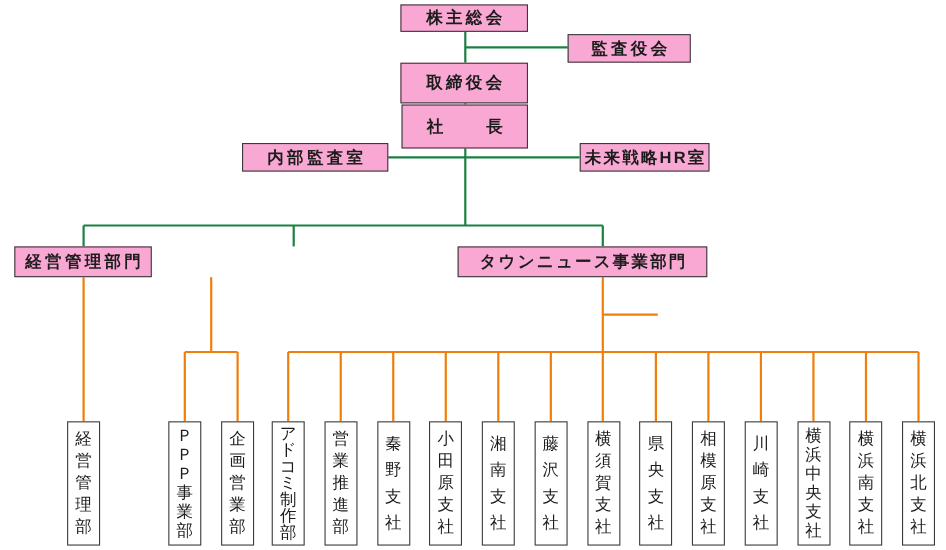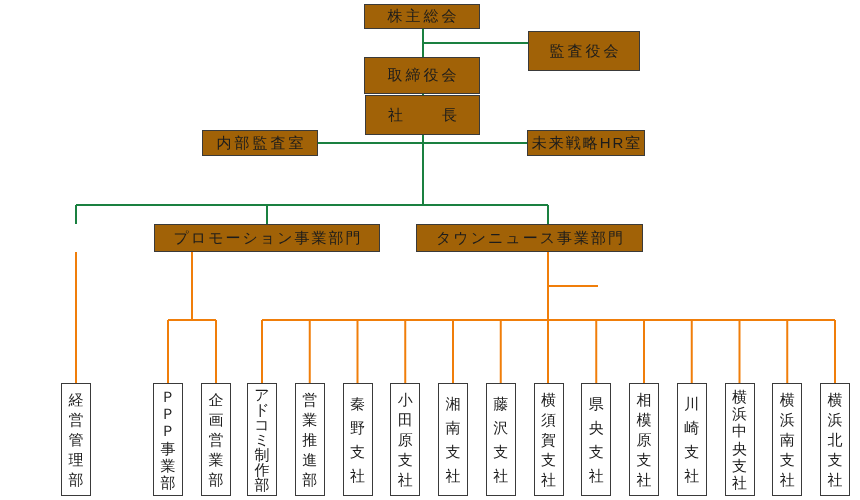--- a/index.html
+++ b/index.html
@@ -9,26 +9,27 @@
     --text:#1c1c1c;
     --bg:#ffffff;
   }
   html,body{margin:0;padding:0;background:var(--bg);}
   body{font-family:"Liberation Sans","DejaVu Sans",sans-serif;color:var(--text);}
   .canvas{position:relative;width:860px;height:500px;background:var(--bg);overflow:hidden;}
   .lines{position:absolute;left:0;top:0;width:860px;height:500px;}
   .hbox{
     position:absolute;
     box-sizing:border-box;
-    background:#a16207;
+    background:#f9a8d4;
     border:1.5px solid var(--border);
     display:flex;align-items:center;justify-content:center;
     font-size:15px;letter-spacing:3px;text-indent:3px;
     white-space:nowrap;
     z-index:2;
+    font-weight:bold;
   }
   .hbox.long{letter-spacing:2px;text-indent:2px;}
   .vbox{
     position:absolute;
     top:383px;height:113px;width:30px;
     box-sizing:border-box;
     background:#fff;
     border:1.4px solid var(--border);
     display:flex;flex-direction:column;align-items:center;justify-content:space-evenly;
     padding:3px 0;
@@ -72,32 +73,32 @@
       <path d="M644 320 V383"></path>
       <path d="M691.75 320 V383"></path>
       <path d="M739.5 320 V383"></path>
       <path d="M787.25 320 V383"></path>
       <path d="M835 320 V383"></path>
     </g>
   </svg>
 
   <div class="hbox" style="left:364px;top:4px;width:116px;height:25px">株主総会</div>
 
-  <div class="hbox" style="left:528px;top:31px;width:112px;height:40px">監査役会</div>
+  <div class="hbox" style="left:516px;top:31px;width:112px;height:26px">監査役会</div>
 
   <div class="hbox" style="left:364px;top:57px;width:116px;height:37px">取締役会</div>
 
   <div class="hbox" style="left:365px;top:95px;width:115px;height:40px">社　　長</div>
 
-  <div class="hbox" style="left:202px;top:130px;width:116px;height:26px">内部監査室</div>
+  <div class="hbox" style="left:220px;top:130px;width:133px;height:26px">内部監査室</div>
 
   <div class="hbox long" style="left:527px;top:130px;width:118px;height:26px">未来戦略HR室</div>
 
-
-  <div class="hbox long" style="left:154px;top:224px;width:226px;height:28px">プロモーション事業部門</div>
+  <div class="hbox" style="left:13px;top:224px;width:125px;height:28px">経営管理部門</div>
+
 
   <div class="hbox long" style="left:416px;top:224px;width:227px;height:28px">タウンニュース事業部門</div>
 
 
   <div id="departments">
       <div class="vbox" style="left: 61px;">
         <span>経</span>
         <span>営</span>
         <span>管</span>
         <span>理</span>

